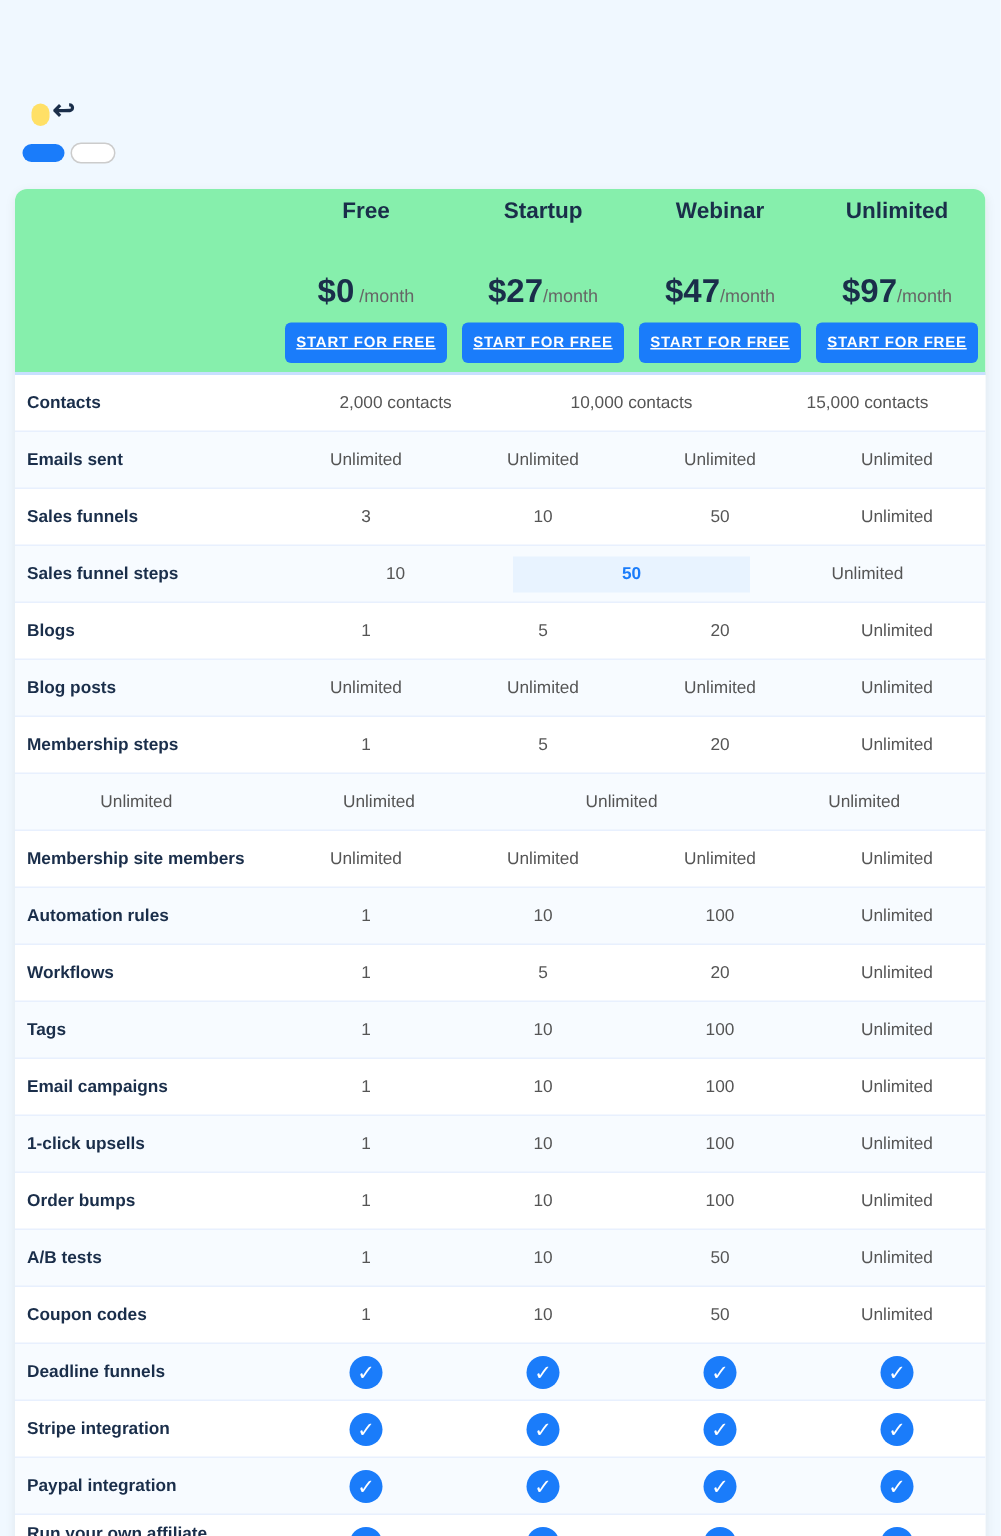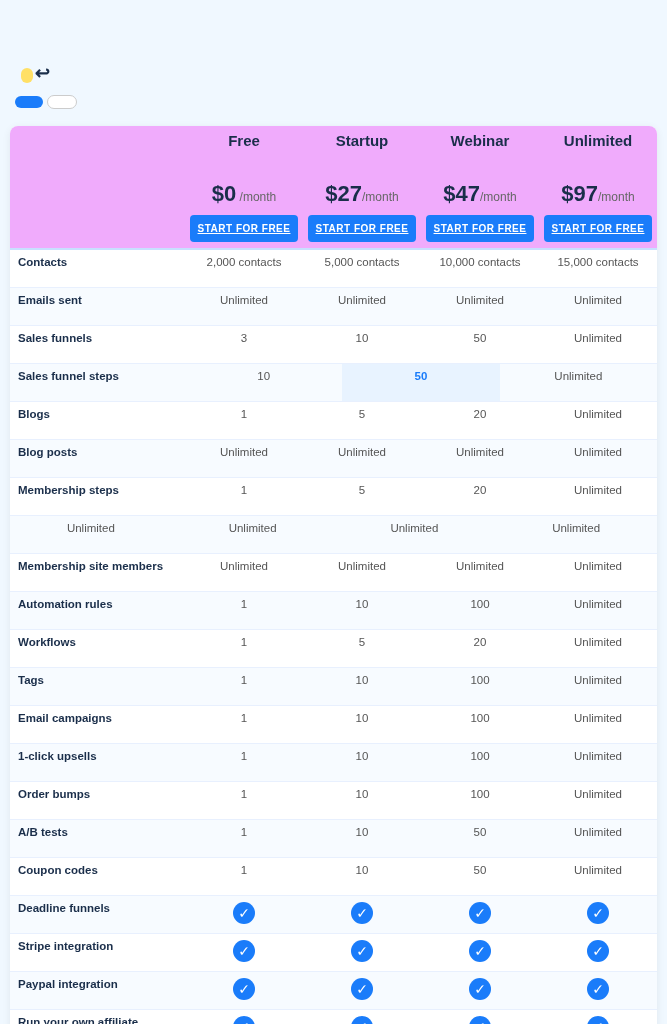--- a/index.html
+++ b/index.html
@@ -103,20 +103,21 @@
     }
     .table-section {
       background: #fff;
       border-radius: 8px;
       overflow: hidden;
       margin-top: 12px;
       box-shadow: 0 2px 8px rgba(0,0,0,0.07);
     }
     .feature-row {
       display: flex;
+      align-items: center;
       border-bottom: 1px solid #e8f0fe;
       min-height: 38px;
     }
     .feature-row:nth-child(even) {
       background: #f7fbff;
     }
     .feature-row:nth-child(odd) {
       background: #fff;
     }
     .feature-label {
@@ -196,21 +197,21 @@
         <button class="toggle-btn inactive"></button>
       </div>
     </div>
 
     <div class="plan-headers">
     </div>
   </div>
 
   <div class="table-section">
 
-    <div class="feature-row" style="background:#f0abfc;border-bottom:2px solid #c8e0ff;min-height:90px;align-items:flex-start;padding-bottom:0;">
+    <div class="feature-row" style="background:#86efac;border-bottom:2px solid #c8e0ff;min-height:90px;align-items:flex-start;padding-bottom:0;">
       <div class="label-spacer"></div>
       <div class="feature-cell">
         <div class="plan-name">Free</div>
         <div class="plan-price"><span class="dollar">$0</span><span class="period"> /month</span></div>
         <button class="start-btn">START FOR FREE</button>
       </div>
       <div class="feature-cell">
         <div class="plan-name">Startup</div>
         <div class="plan-price"><span class="dollar">$27</span><span class="period">/month</span></div>
         <button class="start-btn">START FOR FREE</button>
@@ -224,21 +225,20 @@
         <div class="plan-name">Unlimited</div>
         <div class="plan-price"><span class="dollar">$97</span><span class="period">/month</span></div>
         <button class="start-btn">START FOR FREE</button>
       </div>
     </div>
 
     <div id="feature-rows-container">
         <div class="feature-row">
           <div class="feature-label">Contacts</div>
           <div class="feature-cell">2,000 contacts</div>
-          <div class="feature-cell">5,000 contacts</div>
           <div class="feature-cell">10,000 contacts</div>
           <div class="feature-cell">15,000 contacts</div>
         </div>
         <div class="feature-row">
           <div class="feature-label">Emails sent</div>
           <div class="feature-cell">Unlimited</div>
           <div class="feature-cell">Unlimited</div>
           <div class="feature-cell">Unlimited</div>
           <div class="feature-cell">Unlimited</div>
         </div>

